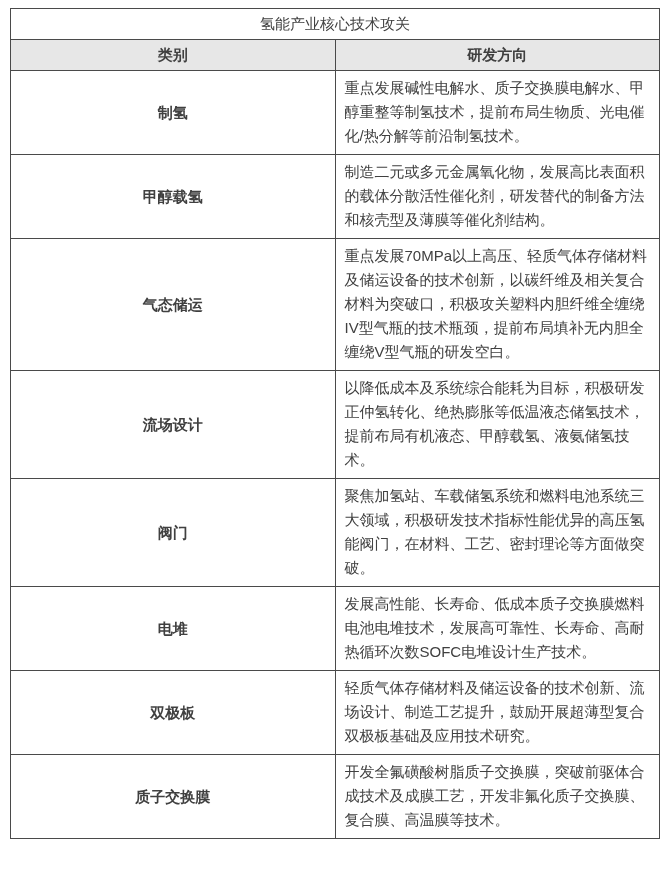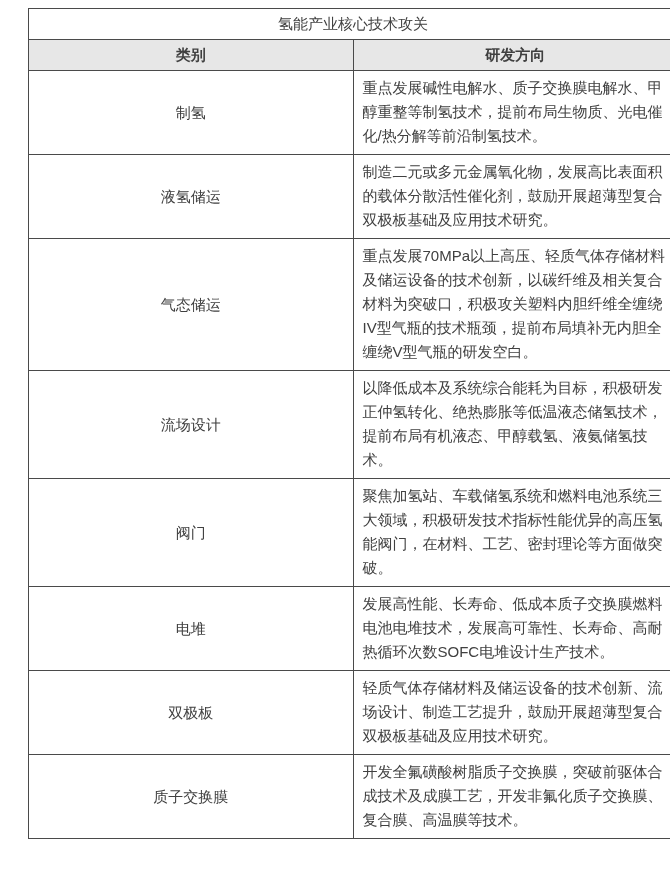--- a/index.html
+++ b/index.html
@@ -8,21 +8,21 @@
     background: #ffffff;
     width: 670px;
     height: 879px;
     overflow: hidden;
     font-family: "Liberation Sans", "DejaVu Sans", sans-serif;
   }
   .page {
     box-sizing: border-box;
     width: 582px;
     height: 879px;
-    padding: 8px 10px 3px 28px;
+    padding: 8px 10px 3px 10px;
   }
   table.tech-table {
     width: 650px;
     border-collapse: collapse;
     table-layout: fixed;
     color: #404040;
     font-size: 15px;
   }
   table.tech-table td, table.tech-table th {
     border: 1px solid #4a4a4a;
@@ -38,21 +38,21 @@
   }
   tr.header-row th {
     background: #e7e7e7;
     font-weight: bold;
     text-align: center;
     padding: 3px 6px;
     line-height: 24px;
   }
   .col-category { width: 103px; }
   th.cat-cell {
-    font-weight: normal;
+    font-weight: bold;
     text-align: center;
     padding: 5px 4px;
     line-height: 24px;
     background: #ffffff;
   }
   td.dir-cell {
     text-align: left;
     padding: 5px 8px 6px 9px;
     line-height: 24px;
     background: #ffffff;
@@ -72,22 +72,22 @@
         <th>研发方向</th>
       </tr>
     </thead>
     <tbody id="table-body">
   <tr>
     <th class="cat-cell">制氢</th>
     <td class="dir-cell">重点发展碱性电解水、质子交换膜电解水、甲醇重整等制氢技术，提前布局生物质、光电催化/热分解等前沿制氢技术。</td>
   </tr>
 
   <tr>
-    <th class="cat-cell">液氢储运</th>
-    <td class="dir-cell">制造二元或多元金属氧化物，发展高比表面积的载体分散活性催化剂，鼓励开展超薄型复合双极板基础及应用技术研究。</td>
+    <th class="cat-cell">甲醇载氢</th>
+    <td class="dir-cell">制造二元或多元金属氧化物，发展高比表面积的载体分散活性催化剂，研发替代的制备方法和核壳型及薄膜等催化剂结构。</td>
   </tr>
 
   <tr>
     <th class="cat-cell">气态储运</th>
     <td class="dir-cell">重点发展70MPa以上高压、轻质气体存储材料及储运设备的技术创新，以碳纤维及相关复合材料为突破口，积极攻关塑料内胆纤维全缠绕IV型气瓶的技术瓶颈，提前布局填补无内胆全缠绕V型气瓶的研发空白。</td>
   </tr>
 
   <tr>
     <th class="cat-cell">流场设计</th>
     <td class="dir-cell">以降低成本及系统综合能耗为目标，积极研发正仲氢转化、绝热膨胀等低温液态储氢技术，提前布局有机液态、甲醇载氢、液氨储氢技术。</td>

